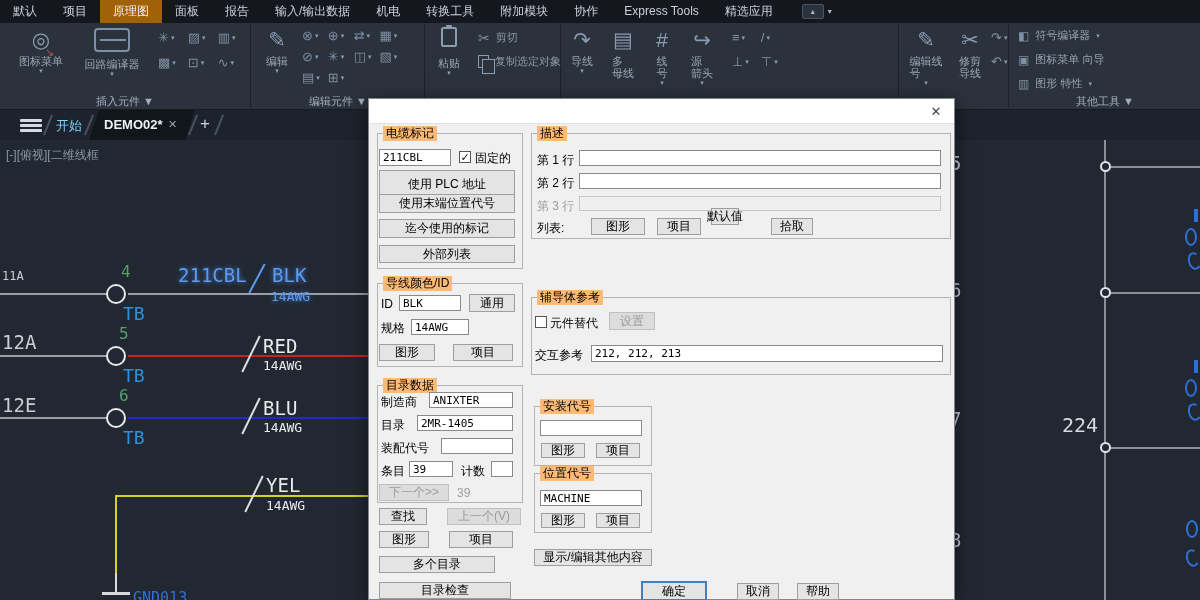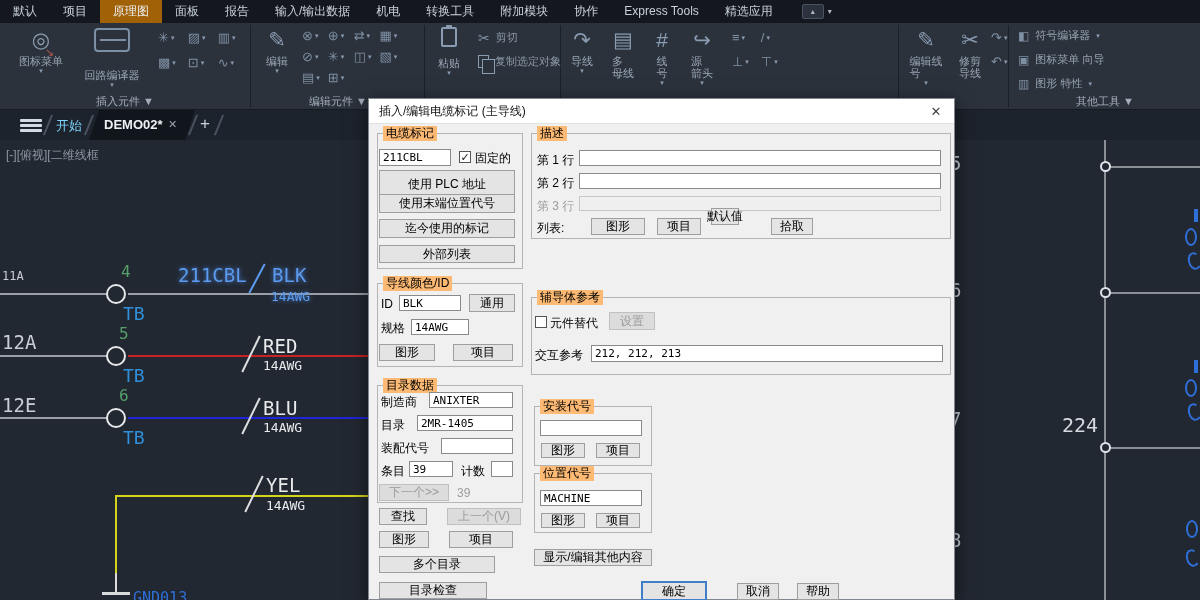--- a/index.html
+++ b/index.html
@@ -99,21 +99,21 @@
     <div class="rsep" style="left:898px"></div>
     <div class="rsep" style="left:1008px"></div>
 
     <div class="bigbtn" style="left:12px;top:2px;width:58px">
       <div class="bigicon"><span>◎</span><span class="redarrow">↘</span></div>
       <div class="biglabel">图标菜单</div>
       <div class="caret">▾</div>
     </div>
     <div class="bigbtn" style="left:78px;top:2px;width:68px">
       <div class="circic"></div>
-      <div class="biglabel" style="margin-top:17px">回路编译器</div>
+      <div class="biglabel" style="margin-top:6px">回路编译器</div>
       <div class="caret">▾</div>
     </div>
     <div class="sgrid g3" style="left:158px;top:8px">
         <span class="sic">✳<span class="caret">▾</span></span>
         <span class="sic">▨<span class="caret">▾</span></span>
         <span class="sic">▥<span class="caret">▾</span></span>
         <span class="sic">▩<span class="caret">▾</span></span>
         <span class="sic">⊡<span class="caret">▾</span></span>
         <span class="sic">∿<span class="caret">▾</span></span>
       </div>
@@ -290,21 +290,20 @@
   <div class="fragO" style="left:1185px;top:228px"></div>
   <div class="fragC" style="left:1188px;top:252px"></div>
   <div class="fragBar" style="left:1194px;top:360px"></div>
   <div class="fragO" style="left:1185px;top:379px"></div>
   <div class="fragC" style="left:1188px;top:403px"></div>
   <div class="fragO" style="left:1186px;top:520px"></div>
   <div class="fragC" style="left:1186px;top:549px"></div>
 
   <div id="dialog">
     <div id="dtitle">
-      <span class="txt">插入/编辑电缆标记 (主导线)</span>
       <span id="dclose">✕</span>
     </div>
 
     <div class="grp" style="left:8px;top:34px;width:146px;height:136px">
       <span class="glabel">电缆标记</span>
     </div>
     <div class="dinput" style="left:10px;top:50px;width:72px;height:17px">211CBL</div>
     <div class="cb" style="left:90px;top:52px">✓</div>
     <div class="dlabel" style="left:106px;top:51px">固定的</div>
     <div class="dbtn" style="left:10px;top:71px;width:136px;height:29px">使用 PLC 地址</div>
@@ -336,21 +335,21 @@
     <div class="dinput" style="left:40px;top:362px;width:44px;height:16px">39</div>
     <div class="dlabel" style="left:92px;top:364px">计数</div>
     <div class="dinput" style="left:122px;top:362px;width:22px;height:16px"></div>
     <div class="dbtn dis" style="left:10px;top:385px;width:70px;height:17px">下一个&gt;&gt;</div>
     <div class="dlabel dim" style="left:88px;top:386px">39</div>
     <div class="dbtn" style="left:10px;top:409px;width:48px;height:17px">查找</div>
     <div class="dbtn dis" style="left:78px;top:409px;width:74px;height:17px">上一个(V)</div>
     <div class="dbtn" style="left:10px;top:432px;width:50px;height:17px">图形</div>
     <div class="dbtn" style="left:80px;top:432px;width:64px;height:17px">项目</div>
     <div class="dbtn" style="left:10px;top:457px;width:116px;height:17px">多个目录</div>
-    <div class="dbtn" style="left:10px;top:483px;width:108px;height:17px">目录检查</div>
+    <div class="dbtn" style="left:10px;top:483px;width:132px;height:17px">目录检查</div>
 
     <div class="grp" style="left:162px;top:34px;width:420px;height:106px">
       <span class="glabel">描述</span>
     </div>
     <div class="dlabel" style="left:168px;top:53px">第 1 行</div>
     <div class="dinput" style="left:210px;top:51px;width:362px;height:16px"></div>
     <div class="dlabel" style="left:168px;top:76px">第 2 行</div>
     <div class="dinput" style="left:210px;top:74px;width:362px;height:16px"></div>
     <div class="dlabel dim" style="left:168px;top:99px">第 3 行</div>
     <div class="dinput dis" style="left:210px;top:97px;width:362px;height:15px"></div>

